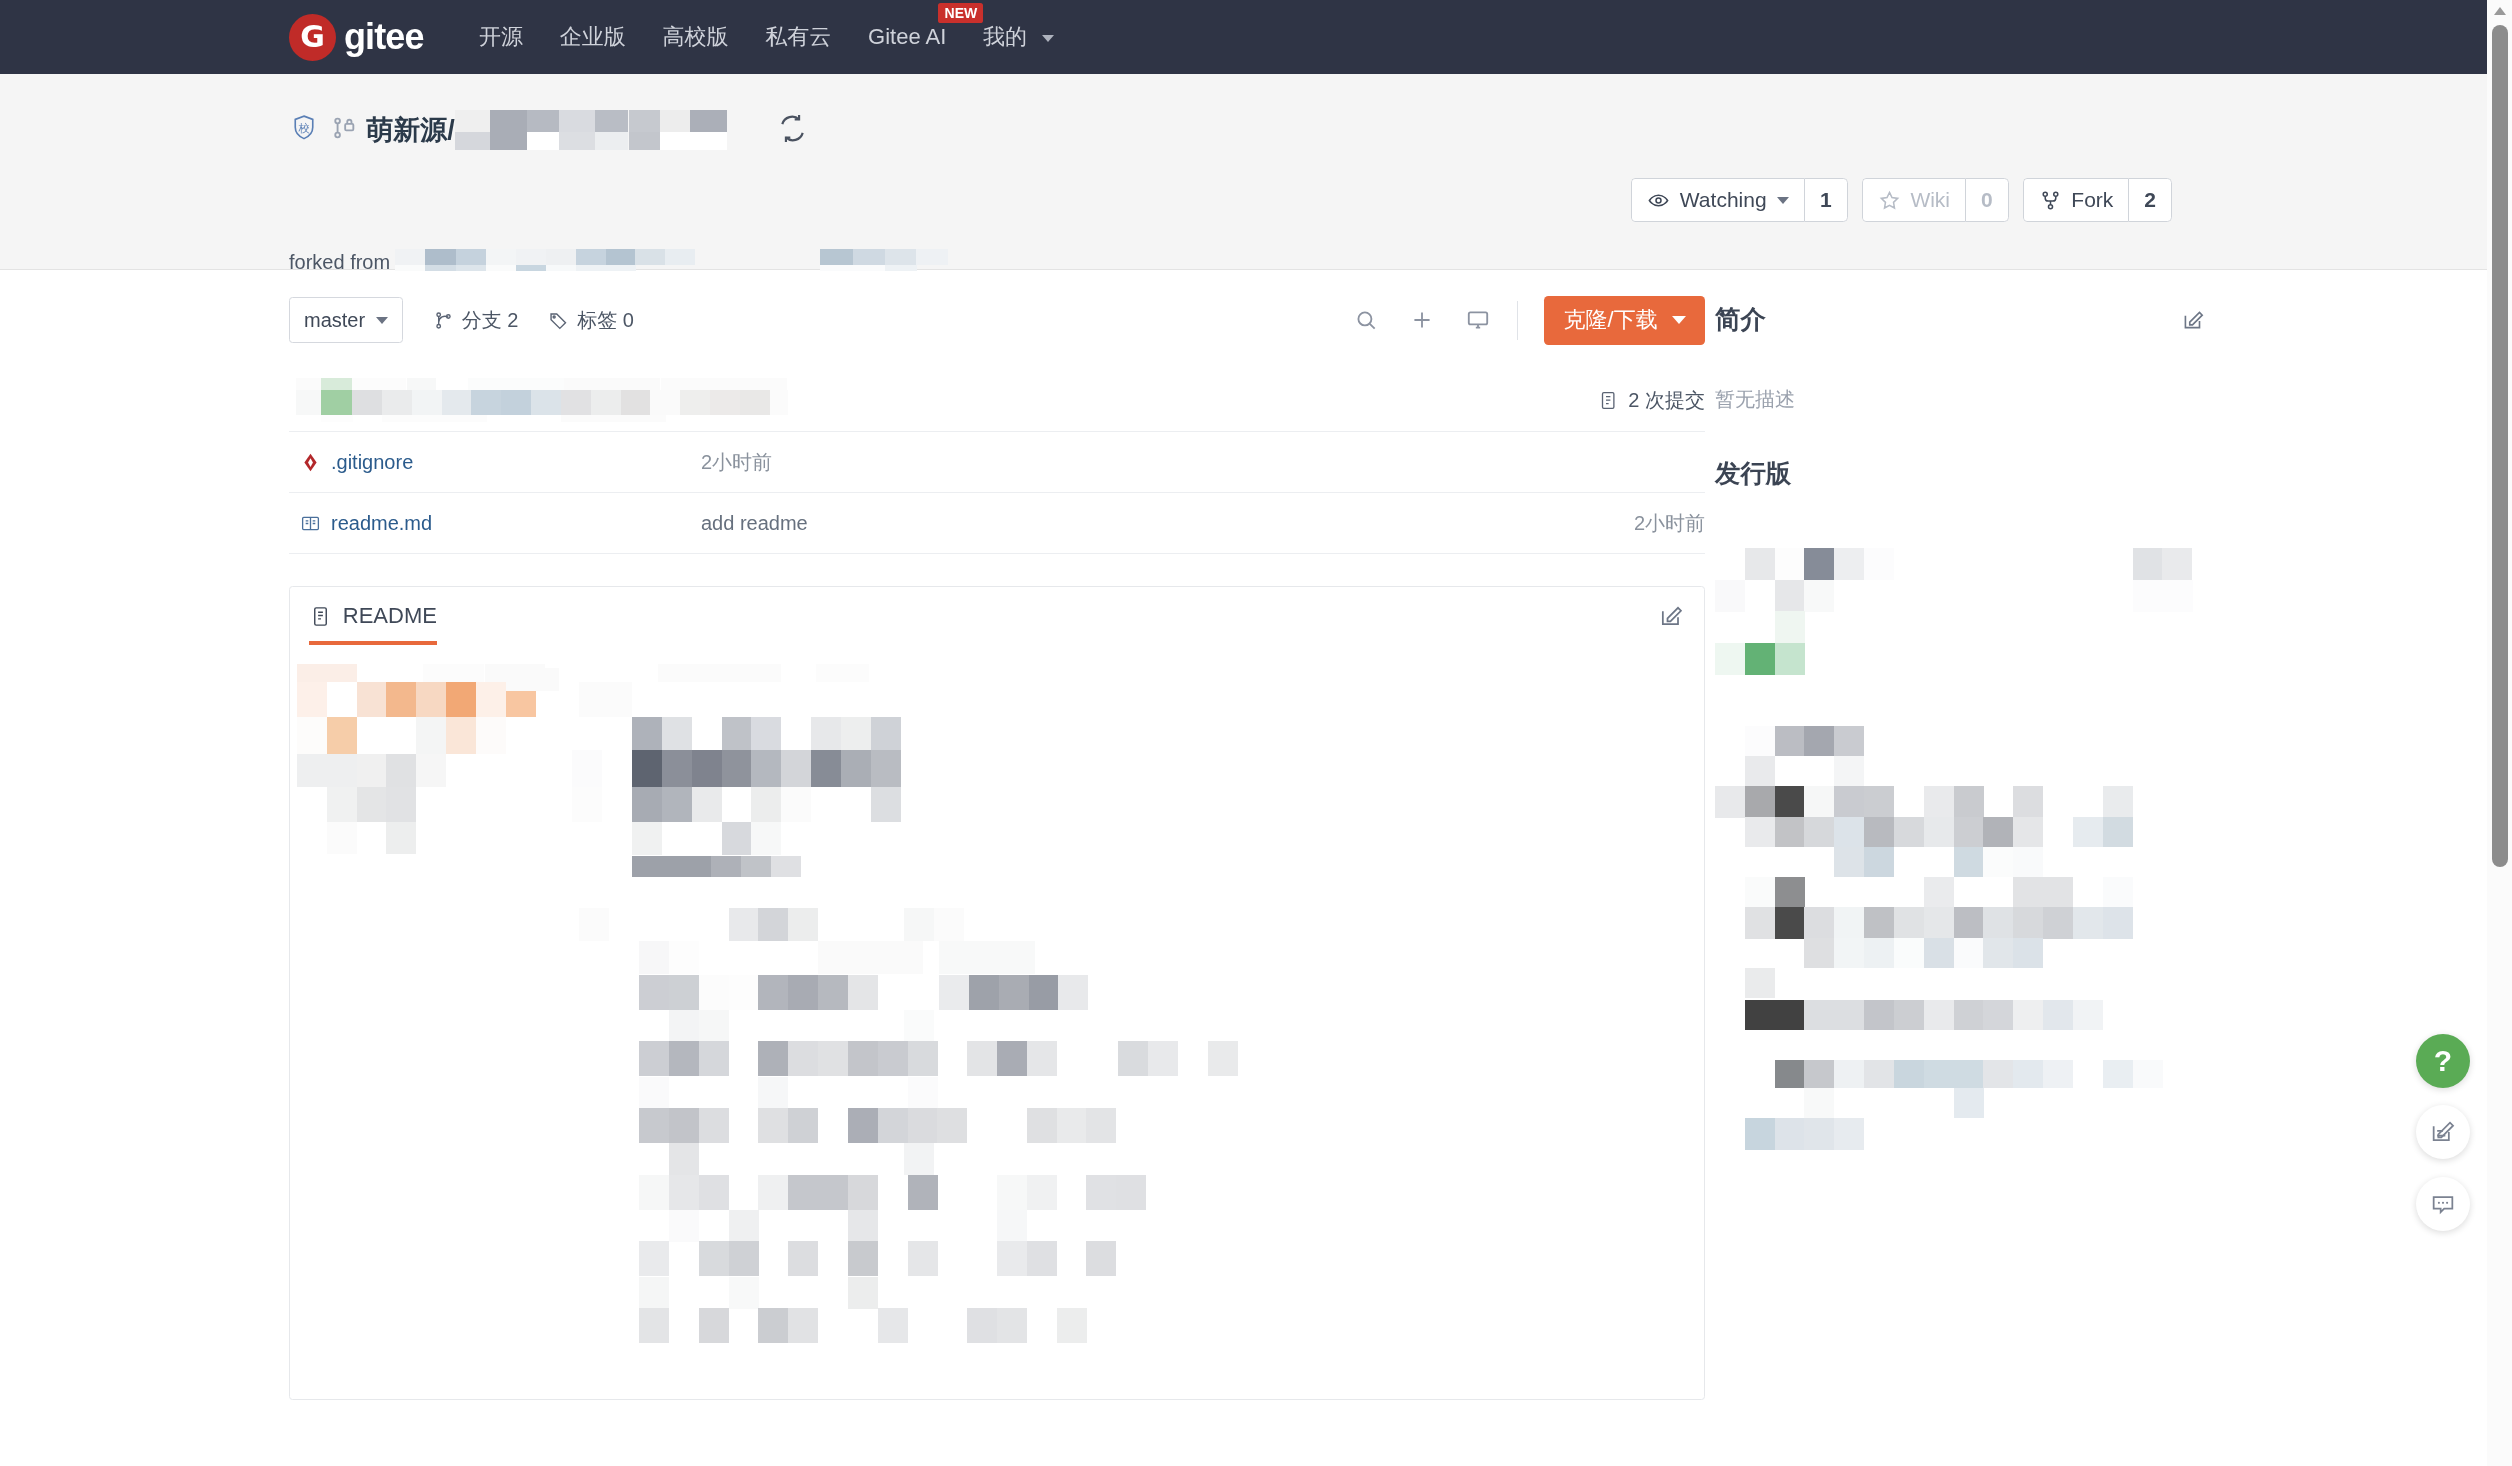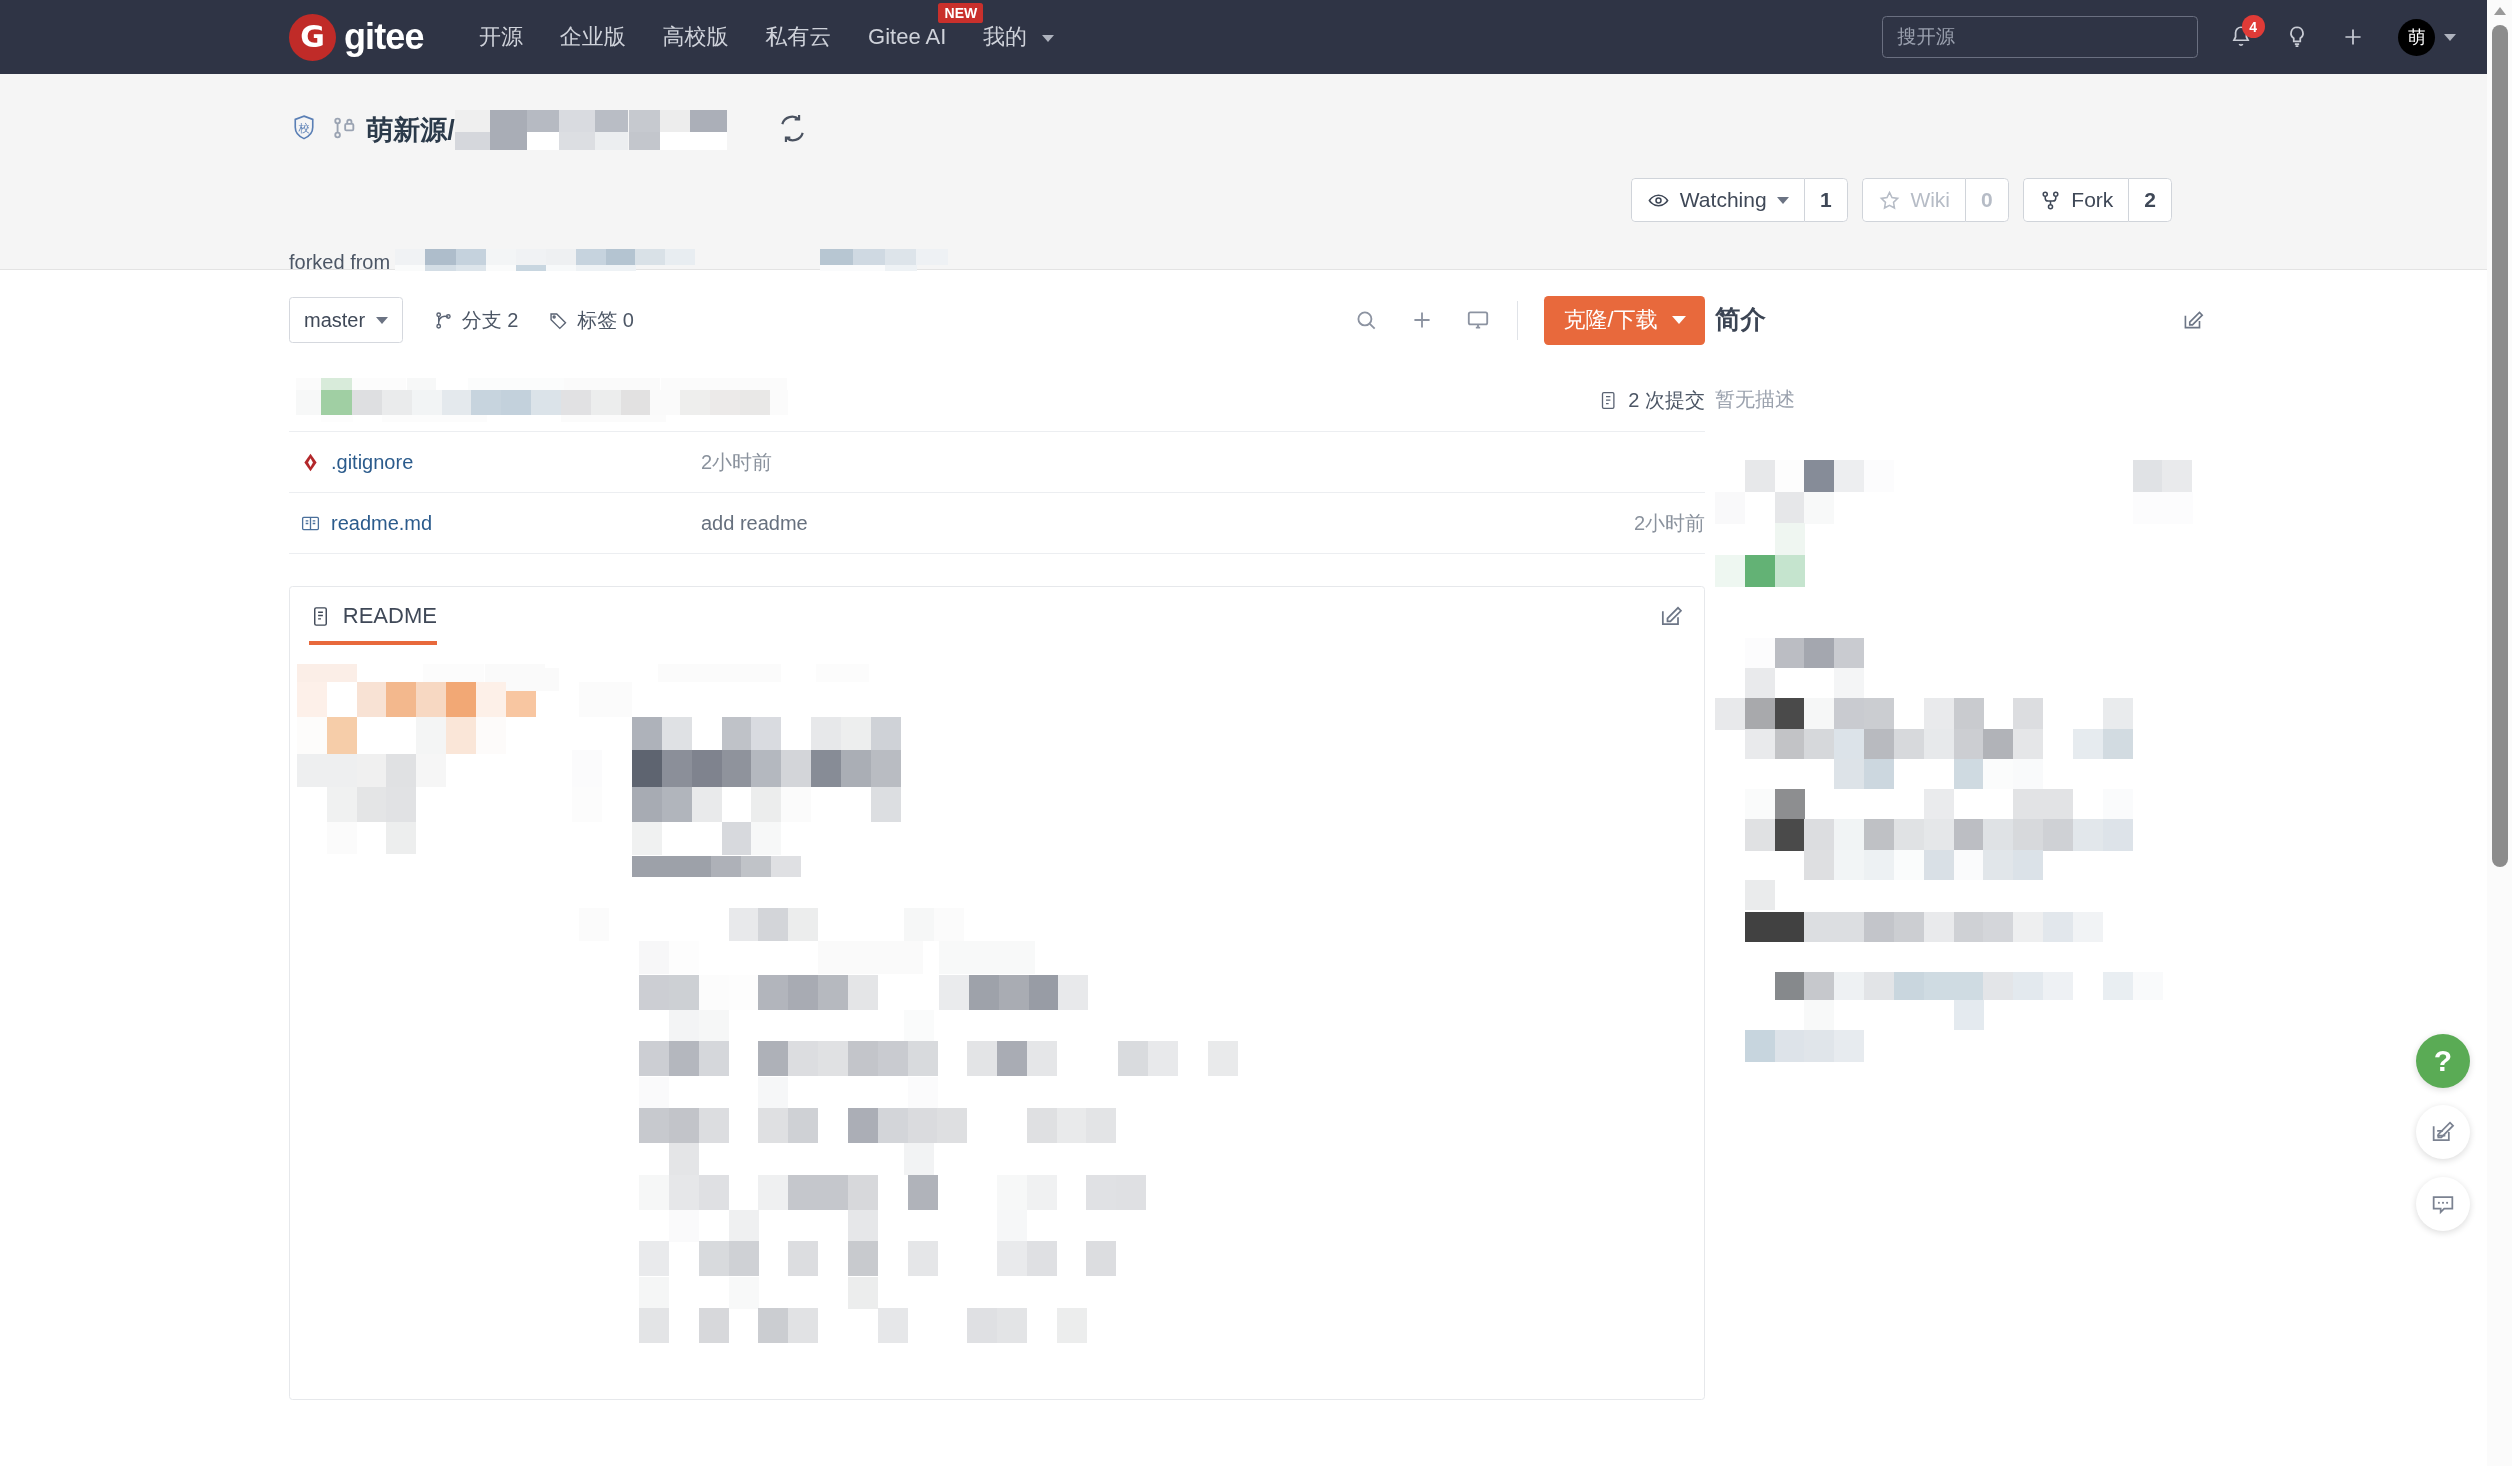--- a/index.html
+++ b/index.html
@@ -239,49 +239,20 @@
       </div>
       <div class="nav-link">
         <span>Gitee AI</span>
         <span class="badge-new">NEW</span>
       </div>
       <div class="nav-link caret">
         <span>我的</span>
       </div>
     </div>
 
-    <div class="nav-right">
-      <input class="search-box" type="text" placeholder="搜开源" style="">
-
-      <div class="icon-btn">
-        <svg width="26" height="26" viewBox="0 0 24 24" fill="none" stroke="#c9ccd5" stroke-width="1.6">
-          <path d="M12 3a5 5 0 00-5 5v4l-1.5 3h13L17 12V8a5 5 0 00-5-5z"></path>
-          <path d="M10.5 18.5a1.6 1.6 0 003 0"></path>
-        </svg>
-        <span class="notif-badge">4</span>
-      </div>
-
-      <div class="icon-btn">
-        <svg width="26" height="26" viewBox="0 0 24 24" fill="none" stroke="#c9ccd5" stroke-width="1.6">
-          <path d="M12 3a5.5 5.5 0 00-3 10.1V16h6v-2.9A5.5 5.5 0 0012 3z"></path>
-          <path d="M10 18.5h4M10.7 20.5h2.6"></path>
-        </svg>
-      </div>
-
-      <div class="icon-btn">
-        <svg width="26" height="26" viewBox="0 0 24 24" fill="none" stroke="#c9ccd5" stroke-width="1.6">
-          <path d="M12 5v14M5 12h14"></path>
-        </svg>
-      </div>
-
-      <div class="avatar-wrap">
-        <div class="avatar">萌</div>
-        <span class="avatar-caret"></span>
-      </div>
-    </div>
   </div>
 
   <div class="repo-header">
 
     <div class="repo-title-row">
       <span class="shield-badge">
         <svg width="30" height="30" viewBox="0 0 24 24" fill="none" stroke="#5a7fb5" stroke-width="1.3">
           <path d="M12 2.5l7 2.6v6.3c0 4.2-3 7.4-7 9.1-4-1.7-7-4.9-7-9.1V5.1z"></path>
           <text x="12" y="15" font-size="9" fill="#5a7fb5" text-anchor="middle" stroke="none" font-family="DejaVu Sans">校</text>
         </svg>
@@ -837,20 +808,23 @@
               <path d="M9 14l9-9 2.5 2.5-9 9H9z"></path>
           </svg>
         </span>
       </div>
 
       <div class="side-row">
         <span class="side-muted">暂无描述</span>
       </div>
 
 
+      <div class="side-head" style="height:88px;">
+        <span class="side-section-title">发行版</span>
+      </div>
 
 
       <div class="side-block mosaic" style="height:132px;margin-top:30px;">
         <i style="left:0;top:0;width:30px;height:32px;background:#ffffff"></i>
         <i style="left:30px;top:0;width:30px;height:32px;background:#e7e8ea"></i>
         <i style="left:60px;top:0;width:30px;height:32px;background:#fdfdfd"></i>
         <i style="left:89px;top:0;width:30px;height:32px;background:#868c98"></i>
         <i style="left:119px;top:0;width:30px;height:32px;background:#edeef0"></i>
         <i style="left:149px;top:0;width:30px;height:32px;background:#fcfcfd"></i>
         <i style="left:418px;top:0;width:30px;height:32px;background:#e0e2e5"></i>

